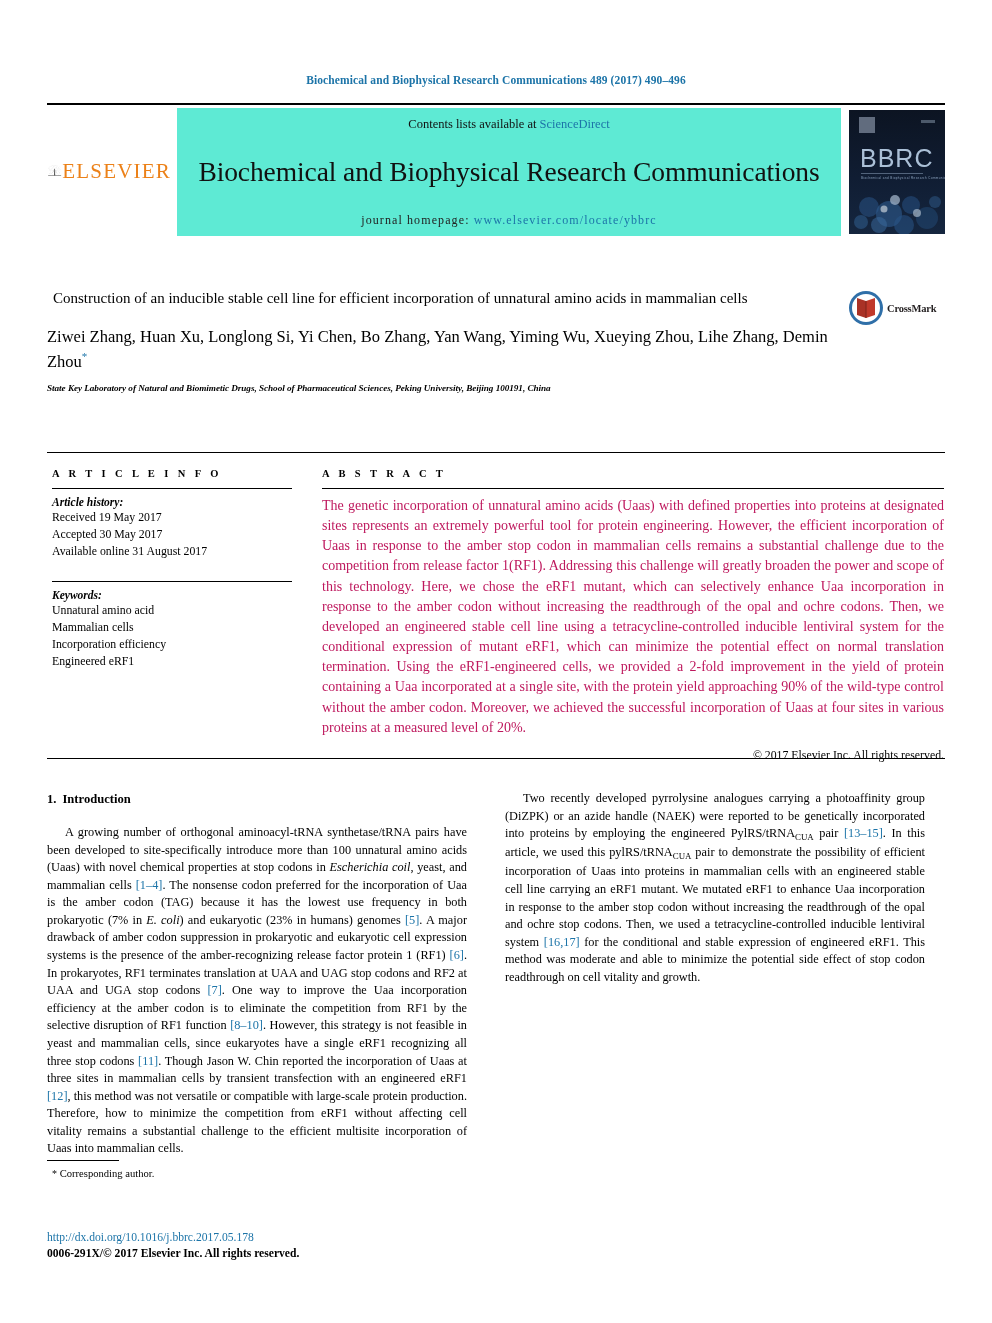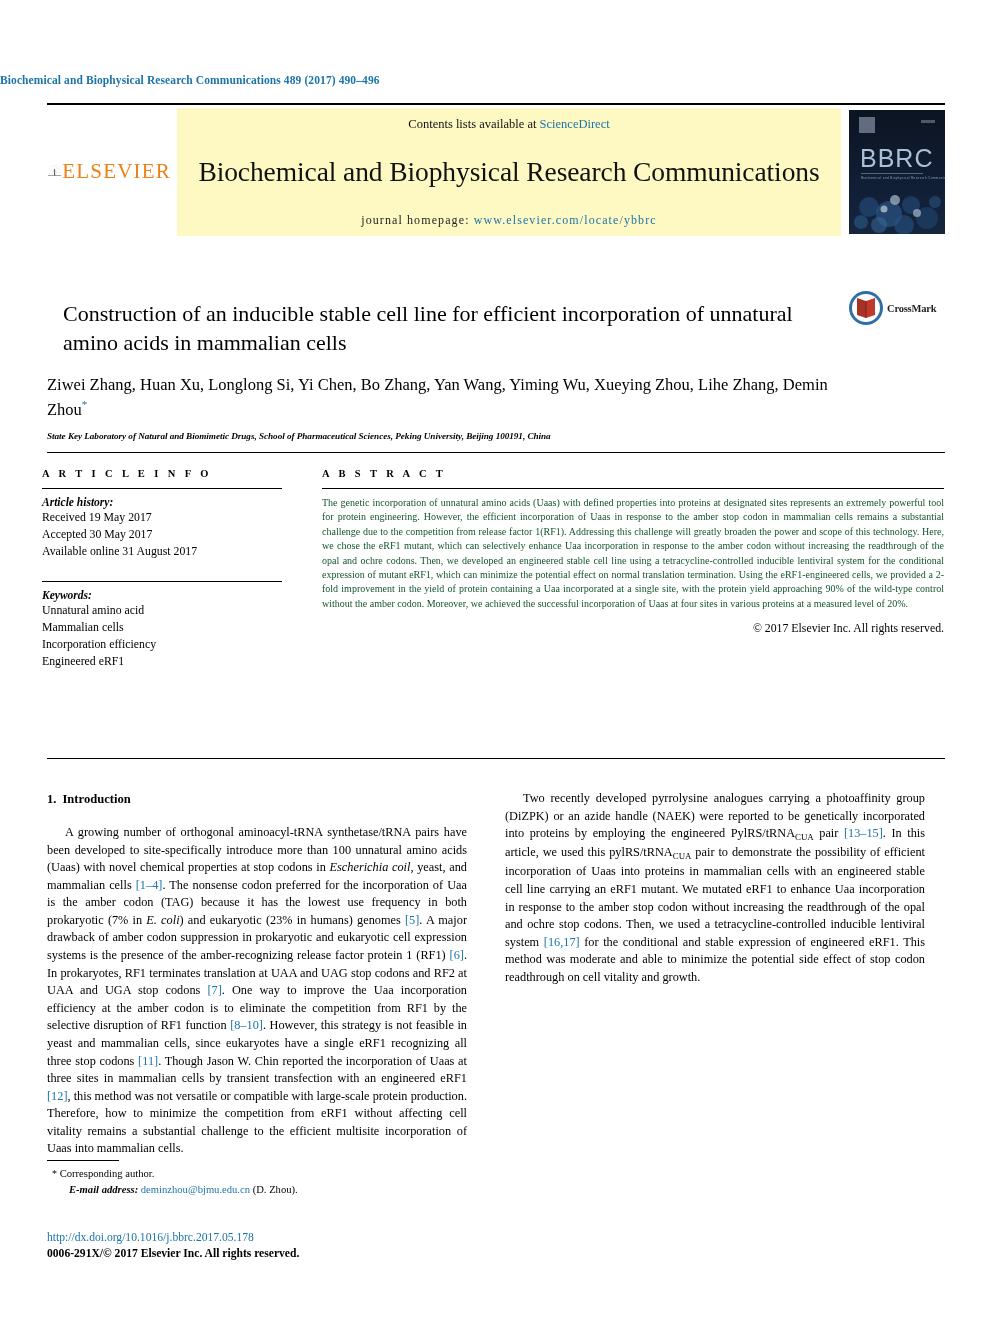--- a/index.html
+++ b/index.html
@@ -21,21 +21,21 @@
     height: 1323px;
     box-sizing: border-box;
   }
 
   
   .running-head {
     position: absolute;
     top: 74px;
     left: 0;
     width: 992px;
-    text-align: left;
+    text-align: center;
     font-size: 11.5px;
     font-weight: bold;
     color: #1c74a8;
     letter-spacing: 0.1px;
   }
 
   
   .masthead {
     position: absolute;
     top: 103px;
@@ -63,21 +63,21 @@
   .elsevier-word {
     font-family: "Liberation Serif", serif;
     font-size: 21px;
     letter-spacing: 1.2px;
     color: #ec8118;
     line-height: 1;
     margin-top: 1px;
   }
   .masthead-center {
     flex: 1 1 auto;
-    background: #fef9c3;
+    background: #5eead4;
     display: flex;
     flex-direction: column;
     justify-content: space-between;
     align-items: center;
     padding: 9px 10px 8px 10px;
     box-sizing: border-box;
     margin-left: 6px;
   }
   .contents-line {
     font-size: 12.5px;
@@ -111,25 +111,25 @@
   .cover-svg { display:block; }
 
   
   .title-block {
     position: absolute;
     top: 283px;
     left: 47px;
     width: 800px;
   }
   .article-title {
-    font-size: 22px;
+    font-size: 15px;
     line-height: 1.32;
     color: #000;
     font-weight: normal;
-    margin: 16px;
+    margin: 6px;
   }
   .authors {
     margin-top: 17px;
     font-size: 16.5px;
     line-height: 1.38;
     color: #000;
   }
   .corr-star {
     color: #1c74a8;
     font-size: 11px;
@@ -172,21 +172,21 @@
     position: absolute;
     left: 47px;
     top: 758px;
     width: 898px;
     border-top: 0.8px solid #000;
   }
 
   .info-col {
     position: absolute;
     top: 468px;
-    left: 42px;
+    left: 52px;
     width: 240px;
   }
   .abs-col {
     position: absolute;
     top: 468px;
     left: 322px;
     width: 622px;
   }
   .sec-head {
     font-size: 10.5px;
@@ -206,24 +206,24 @@
     margin-bottom: 1px;
   }
   .info-line {
     font-size: 11.8px;
     line-height: 1.42;
   }
   .info-block2 {
     margin-top: 22px;
   }
   .abstract-body {
-    font-size: 10px;
+    font-size: 14px;
     line-height: 1.44;
     text-align: justify;
-    color: #14532d;
+    color: #be185d;
   }
   .copyright {
     margin-top: 10px;
     font-size: 11.8px;
     text-align: right;
   }
 
   
   .body-cols {
     position: absolute;
@@ -479,21 +479,20 @@
 
     <div class="col col-right">
       <p class="para" style="text-indent:18px"><span>Two recently developed pyrrolysine analogues carrying a photoaffinity group (DiZPK) or an azide handle (NAEK) were reported to be genetically incorporated into proteins by employing the engineered PylRS/tRNA</span><span class="sub">CUA</span><span> pair </span><span class="ref">[13–15]</span><span>. In this article, we used this pylRS/tRNA</span><span class="sub">CUA</span><span> pair to demonstrate the possibility of efficient incorporation of Uaas into proteins in mammalian cells with an engineered stable cell line carrying an eRF1 mutant. We mutated eRF1 to enhance Uaa incorporation in response to the amber stop codon without increasing the readthrough of the opal and ochre stop codons. Then, we used a tetracycline-controlled inducible lentiviral system </span><span class="ref">[16,17]</span><span> for the conditional and stable expression of engineered eRF1. This method was moderate and able to minimize the potential side effect of stop codon readthrough on cell vitality and growth.</span></p>
     </div>
 
   </div>
 
   <div class="footnote">
     <div class="foot-rule"></div>
     <div class="foot-line"><span class="star">*</span> <span>Corresponding author.</span></div>
-    <div class="foot-email"><span class="lbl">E-mail address:</span> <span class="link">deminzhou@bjmu.edu.cn</span> <span>(D. Zhou).</span></div>
   </div>
 
   <div class="doi-block">
     <div class="doi-line">http://dx.doi.org/10.1016/j.bbrc.2017.05.178</div>
     <div class="issn-line">0006-291X/© 2017 Elsevier Inc. All rights reserved.</div>
   </div>
 
 </div>
 
 </body></html>

